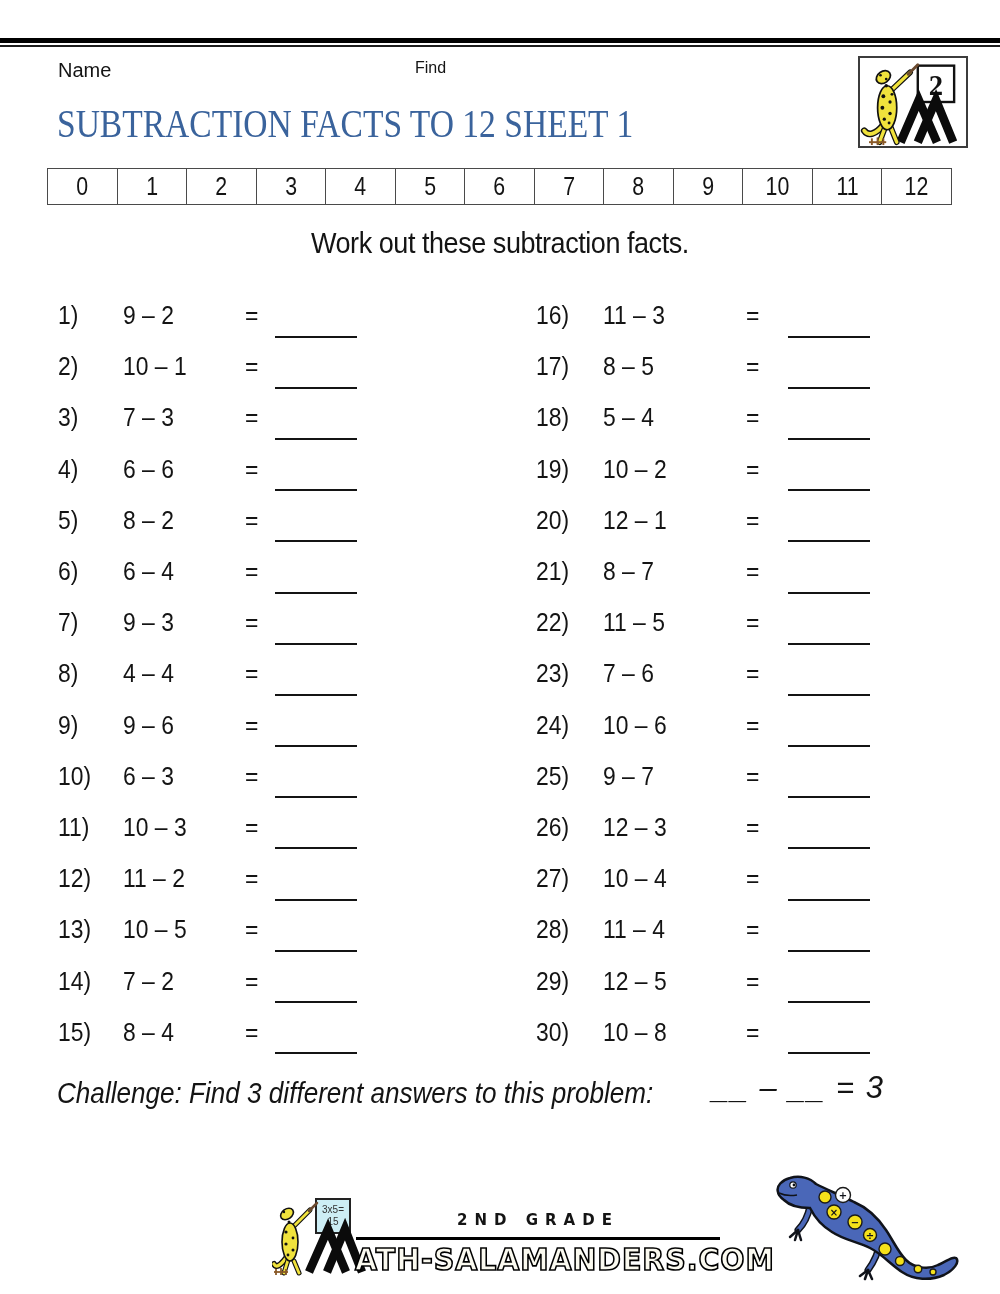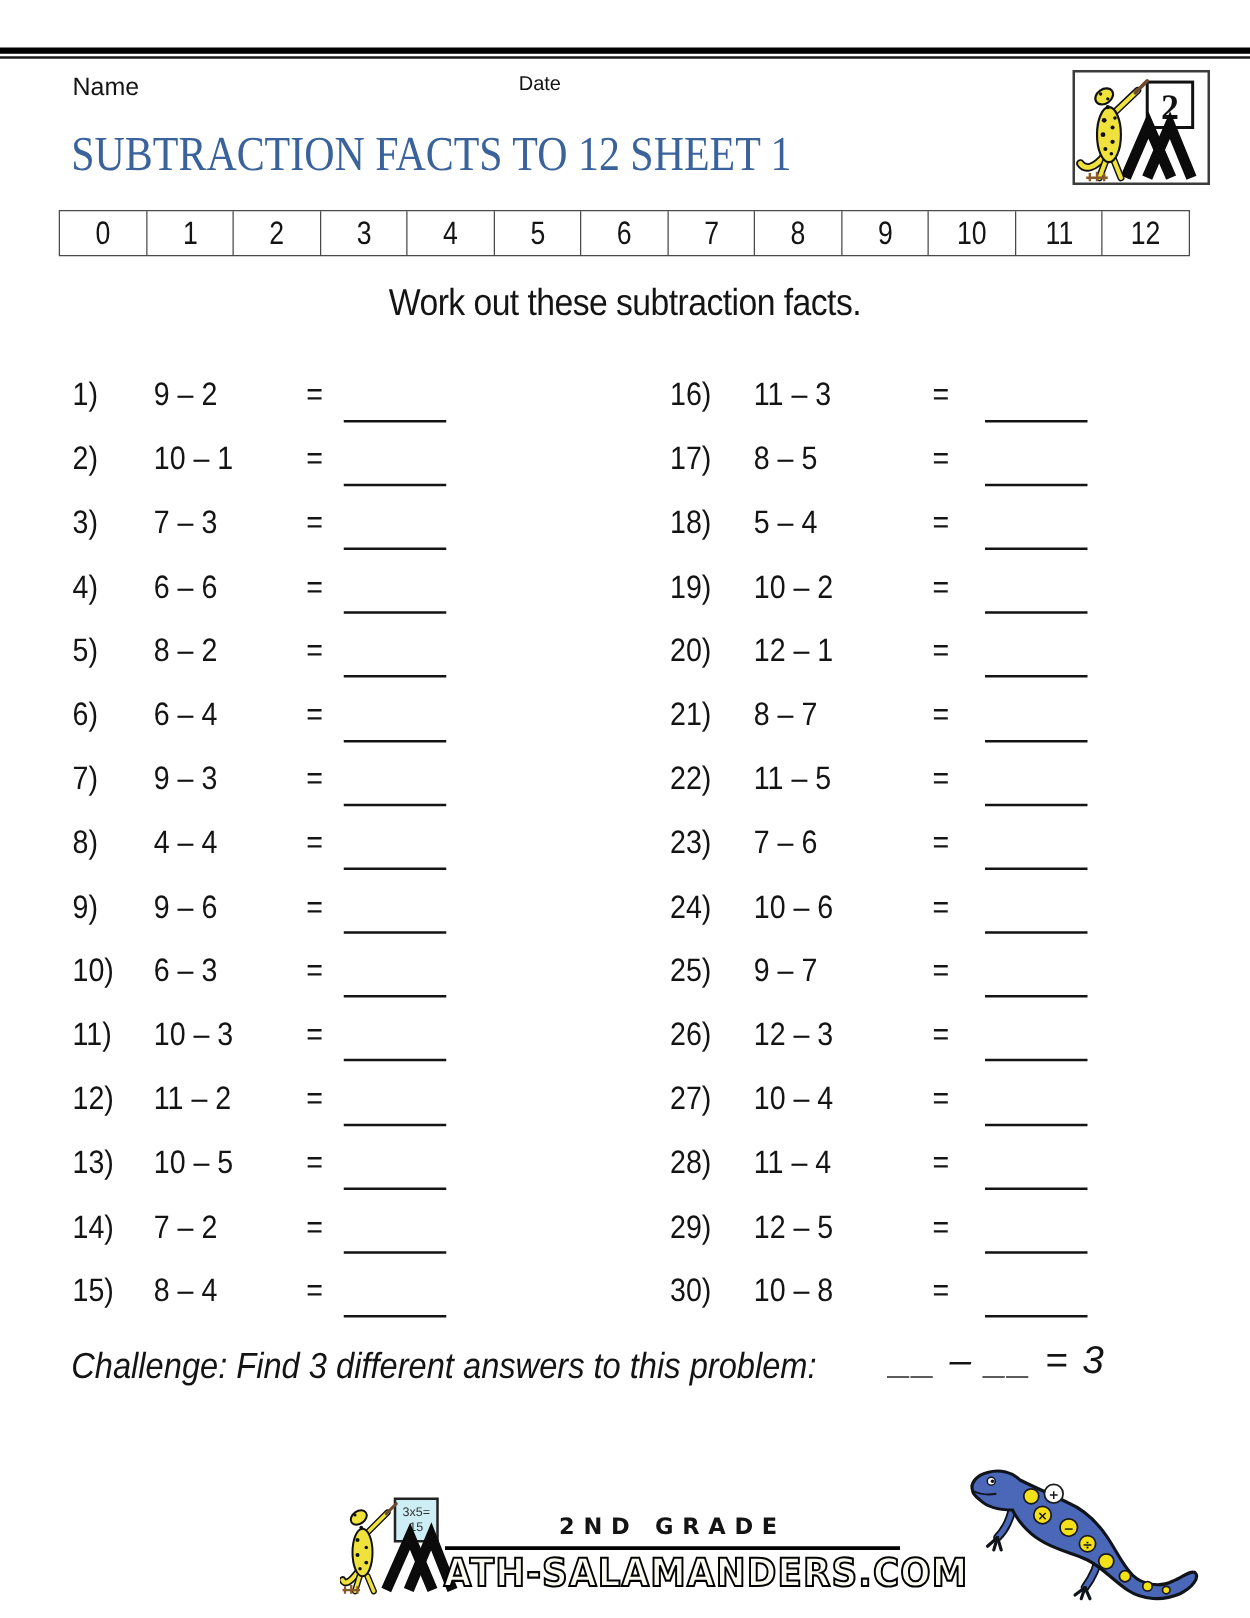--- a/index.html
+++ b/index.html
@@ -72,39 +72,39 @@
   .challenge-eq {
     left:712px; top:1070px; font-size:31px; font-style:italic;
     letter-spacing:1.5px; white-space:nowrap;
   }
 
   
   .footer-logo-svg { left:272px; top:1196px; }
   .footer-grade {
     left:356px; top:1211px; width:364px; text-align:center;
     font-family:"DejaVu Sans", sans-serif; font-weight:bold;
-    font-size:18px; letter-spacing:7px; white-space:nowrap;
+    font-size:15px; letter-spacing:7px; white-space:nowrap;
   }
   .footer-rule { left:356px; top:1237px; width:364px; height:3px; background:#000; }
   .footer-site {
     left:355px; top:1241px; font-family:"DejaVu Sans", sans-serif;
     font-weight:bold; font-size:31px; letter-spacing:1px; white-space:nowrap;
     color:#fbfaf0; -webkit-text-stroke:1.7px #000;
     transform:scaleX(0.92); transform-origin:left top;
   }
   .blue-salamander-svg { left:770px; top:1150px; }
 </style>
 </head>
 <body>
 
 <div class="abs rule-thick"></div>
 <div class="abs rule-thin"></div>
 
 <div class="abs name-label">Name</div>
-<div class="abs date-label">Date</div>
+<div class="abs date-label">Find</div>
 
 <div class="abs logo-box">
   <svg width="106" height="88" viewBox="0 0 110 92">
 
     <rect x="60" y="8" width="38" height="38" fill="#ffffff" stroke="#111" stroke-width="2.5"></rect>
     <text x="79" y="39" text-anchor="middle" font-family="Liberation Serif, serif" font-weight="bold" font-size="30" fill="#111">2</text>
 
     <g stroke="#0b0b0b" stroke-width="9" fill="none">
       <polyline points="42,88 61,44 80,88"></polyline>
       <polyline points="60,88 79,44 97,88"></polyline>

